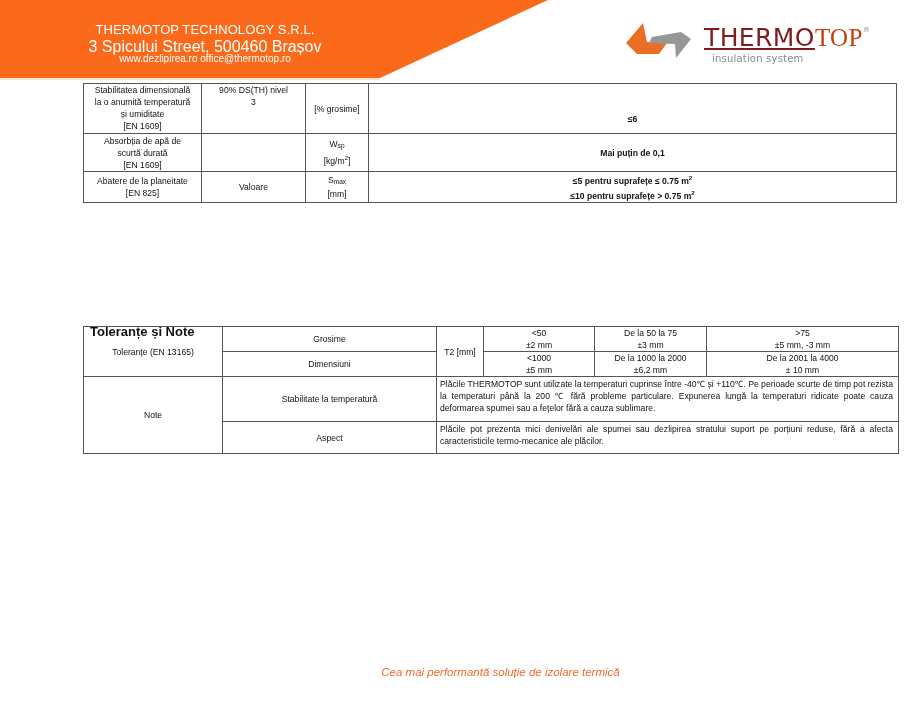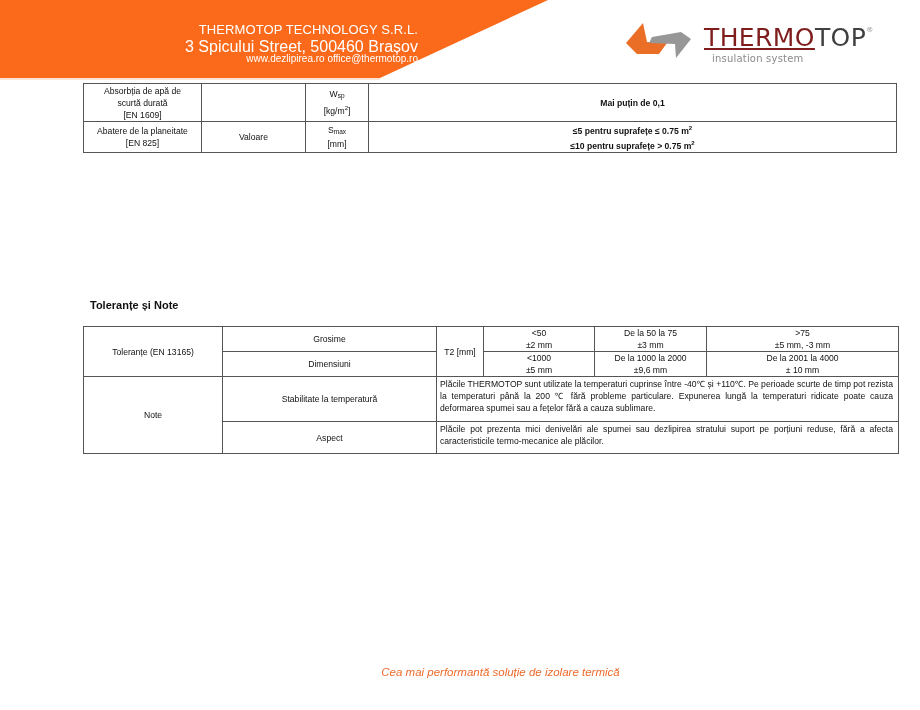--- a/index.html
+++ b/index.html
@@ -4,43 +4,43 @@
 <style>
   html, body { margin: 0; padding: 0; }
   body {
     width: 920px; height: 710px; position: relative; overflow: hidden;
     background: #ffffff;
     font-family: "Liberation Sans", sans-serif; color: #111;
   }
   .header-band {
     position: absolute; left: 0; top: 0; width: 920px; height: 82px;
   }
-  .header-text { position: absolute; left: 8px; width: 410px; text-align: right; color: #fff; }
+  .header-text { position: absolute; left: 0; width: 410px; text-align: center; color: #fff; }
   .h-company { top: 22px; font-size: 13px; letter-spacing: 0.1px; }
   .h-address { top: 38px; font-size: 16px; }
   .h-web { top: 53px; font-size: 10px; }
 
   .logo { position: absolute; left: 620px; top: 18px; width: 270px; height: 52px; }
   .logo-mark { position: absolute; left: 0; top: 0; }
   .logo-word { position: absolute; left: 84px; top: 7px; font-size: 25px; letter-spacing: 0.4px; line-height: 1; font-family: "DejaVu Sans", sans-serif; }
   .logo-word .o { color: #7f1d1d; text-decoration: underline; }
-  .logo-word .g { color: #404040; }
+  .logo-word .g { color: #c2410c; font-family: Liberation Serif, serif; }
   .logo-word .reg { font-size: 7px; vertical-align: 14px; color: #939393; }
   .logo-tag { position: absolute; left: 92px; top: 35px; font-size: 10px; color: #8a8a8a; font-family: "DejaVu Sans", sans-serif; letter-spacing: 0.2px; }
 
   table { border-collapse: collapse; position: absolute; table-layout: fixed; }
   td { border: 1px solid #555; font-size: 8.6px; line-height: 12px; text-align: center; padding: 0 2px; }
   .props { left: 83px; top: 83px; width: 813px; }
   .props td.v { font-weight: bold; }
   .top { vertical-align: top; }
   .mid { vertical-align: middle; }
   .sub { font-size: 6.5px; vertical-align: -1px; }
   .sup { font-size: 6px; vertical-align: 4px; }
 
-  .section-title { position: absolute; left: 90px; top: 299px; font-size: 11px; font-weight: bold; }
+  .section-title { position: absolute; left: 90px; top: 324px; font-size: 13px; font-weight: bold; }
   .tol { left: 83px; top: 326px; width: 815px; }
   .tol td.note-text { text-align: justify; vertical-align: top; padding: 1px 5px 0 3px; }
 
   .footer { position: absolute; left: 0; width: 905px; top: 666px; text-align: center; color: #EE6A2A; font-style: italic; font-size: 11.5px; padding-left: 48px; }
 </style>
 </head>
 <body>
 
 <svg class="header-band" width="920" height="82" viewBox="0 0 920 82">
   <polygon points="0,0 548,0 380,78 0,78" fill="#FA6A1A"></polygon>
@@ -62,20 +62,34 @@
 </div>
 
 <table class="props">
   <colgroup>
     <col style="width:118px">
       <col style="width:104px">
       <col style="width:63px">
       <col style="width:528px">
   </colgroup>
   <tbody>
+      <tr style="height:50px">
+    <td class="top">
+      <div>Stabilitatea dimensională</div>
+      <div>la o anumită temperatură</div>
+      <div>și umiditate</div>
+      <div>[EN 1609]</div>
+    </td>
+    <td class="top">
+      <div>90% DS(TH) nivel</div>
+      <div>3</div>
+    </td>
+    <td class="mid">[% grosime]</td>
+    <td class="v" style="vertical-align:bottom; padding-bottom:8px">≤6</td>
+  </tr>
   <tr style="height:38px">
     <td class="mid">
       <div>Absorbția de apă de</div>
       <div>scurtă durată</div>
       <div>[EN 1609]</div>
     </td>
     <td class="mid"></td>
     <td class="mid">
       <div><span>W</span><span class="sub">sp</span></div>
       <div><span>[kg/m</span><span class="sup">2</span><span>]</span></div>
@@ -129,21 +143,21 @@
         </td>
   </tr>
   <tr style="height:25px">
     <td class="mid">Dimensiuni</td>
     <td class="mid">
           <div>&lt;1000</div>
           <div>±5 mm</div>
         </td>
     <td class="mid">
           <div>De la 1000 la 2000</div>
-          <div>±9,6 mm</div>
+          <div>±6,2 mm</div>
         </td>
     <td class="mid">
           <div>De la 2001 la 4000</div>
           <div>± 10 mm</div>
         </td>
   </tr>
   <tr style="height:45px">
     <td rowspan="2" class="mid">Note</td>
     <td class="mid">Stabilitate la temperatură</td>
     <td colspan="4" class="note-text">Plăcile THERMOTOP sunt utilizate la temperaturi cuprinse între -40℃ și +110℃. Pe perioade scurte de timp pot rezista la temperaturi  până la 200 ℃ fără probleme particulare. Expunerea lungă la temperaturi ridicate poate cauza deformarea spumei sau a fețelor fără a cauza sublimare.</td>

